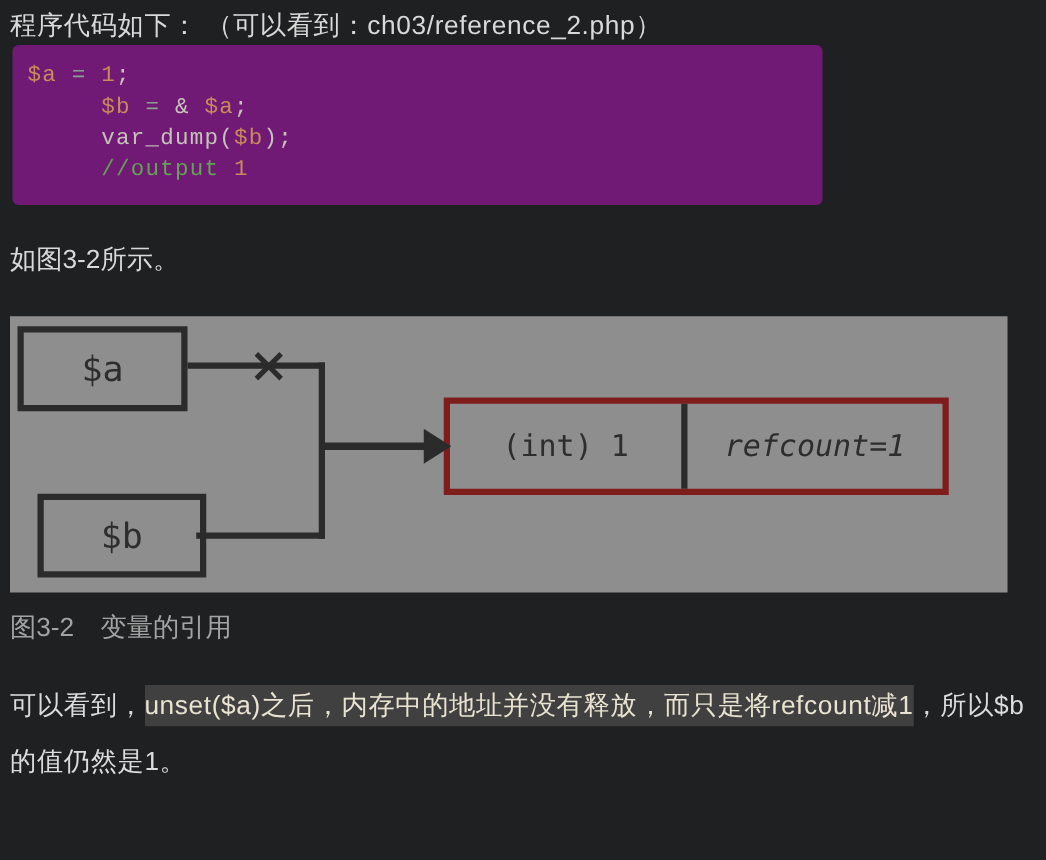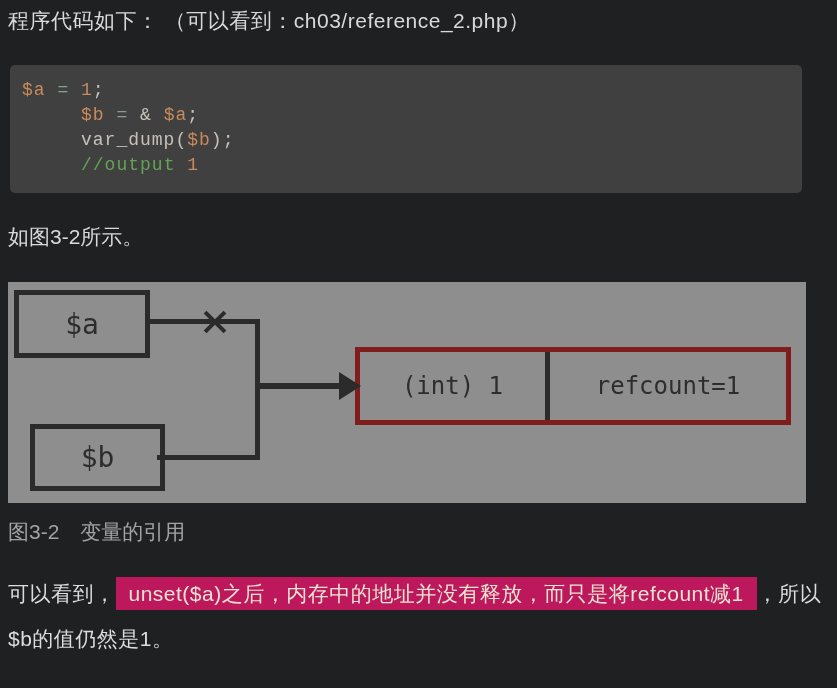--- a/index.html
+++ b/index.html
@@ -12,24 +12,23 @@
   }
 
   .intro-line {
     font-size: 21px;
     line-height: 30px;
     color: #d9d9d9;
     letter-spacing: 0.5px;
   }
 
   .code-block {
-    margin-top: 29px;
-    width: 792px;
+    width: 648px;
     margin-left: 2px;
-    background: #404040;
+    background: #701a75;
     border-radius: 5px;
     padding: 13px 10px 15px 12px;
   }
   .code-line {
     font-family: "Liberation Mono", "DejaVu Sans Mono", monospace;
     font-size: 18px;
     letter-spacing: 1px;
     line-height: 25px;
     white-space: pre;
   }
@@ -76,21 +75,21 @@
   .value-cell {
     display: flex;
     align-items: center;
     justify-content: center;
     color: #2d2d2d;
     font-family: "DejaVu Sans Mono", "Liberation Mono", monospace;
     font-size: 24px;
     height: 68px;
   }
   .cell-int      { width: 190px; border-right: 5px solid #2b2b2b; }
-  .cell-refcount { width: 236px; }
+  .cell-refcount { width: 204px; font-style: italic; }
 
   .d-line { position: absolute; background: #2b2b2b; }
   .hline-a { left: 142px; top: 37px;  width: 110px; height: 5px; }
   .vline   { left: 247px; top: 37px;  width: 5px;   height: 141px; }
   .hline-b { left: 149px; top: 173px; width: 103px; height: 5px; }
   .arrow-shaft { left: 252px; top: 101px; width: 82px; height: 6px; }
   .arrow-head {
     position: absolute;
     left: 331px; top: 90px;
     width: 0; height: 0;
@@ -122,23 +121,23 @@
   }
 
   .body-paragraph {
     margin-top: 24px;
     font-size: 21px;
     line-height: 45px;
     color: #dcdcdc;
     letter-spacing: 0.5px;
   }
   .seg-hl {
-    background: #be185d;
+    background: #404040;
     color: #e9e3d1;
-    padding: 5px 13px;
+    padding: 5px 0;
   }
 </style>
 </head>
 <body>
 
 <div class="intro-line">程序代码如下： （可以看到：ch03/reference_2.php）</div>
 
 <div class="code-block">
     <div class="code-line"><span class="tok-var">$a</span><span class="tok-op"> = </span><span class="tok-num">1</span><span class="tok-plain">;</span></div>
     <div class="code-line"><span class="tok-plain">     </span><span class="tok-var">$b</span><span class="tok-op"> = </span><span class="tok-plain">&amp; </span><span class="tok-var">$a</span><span class="tok-plain">;</span></div>

